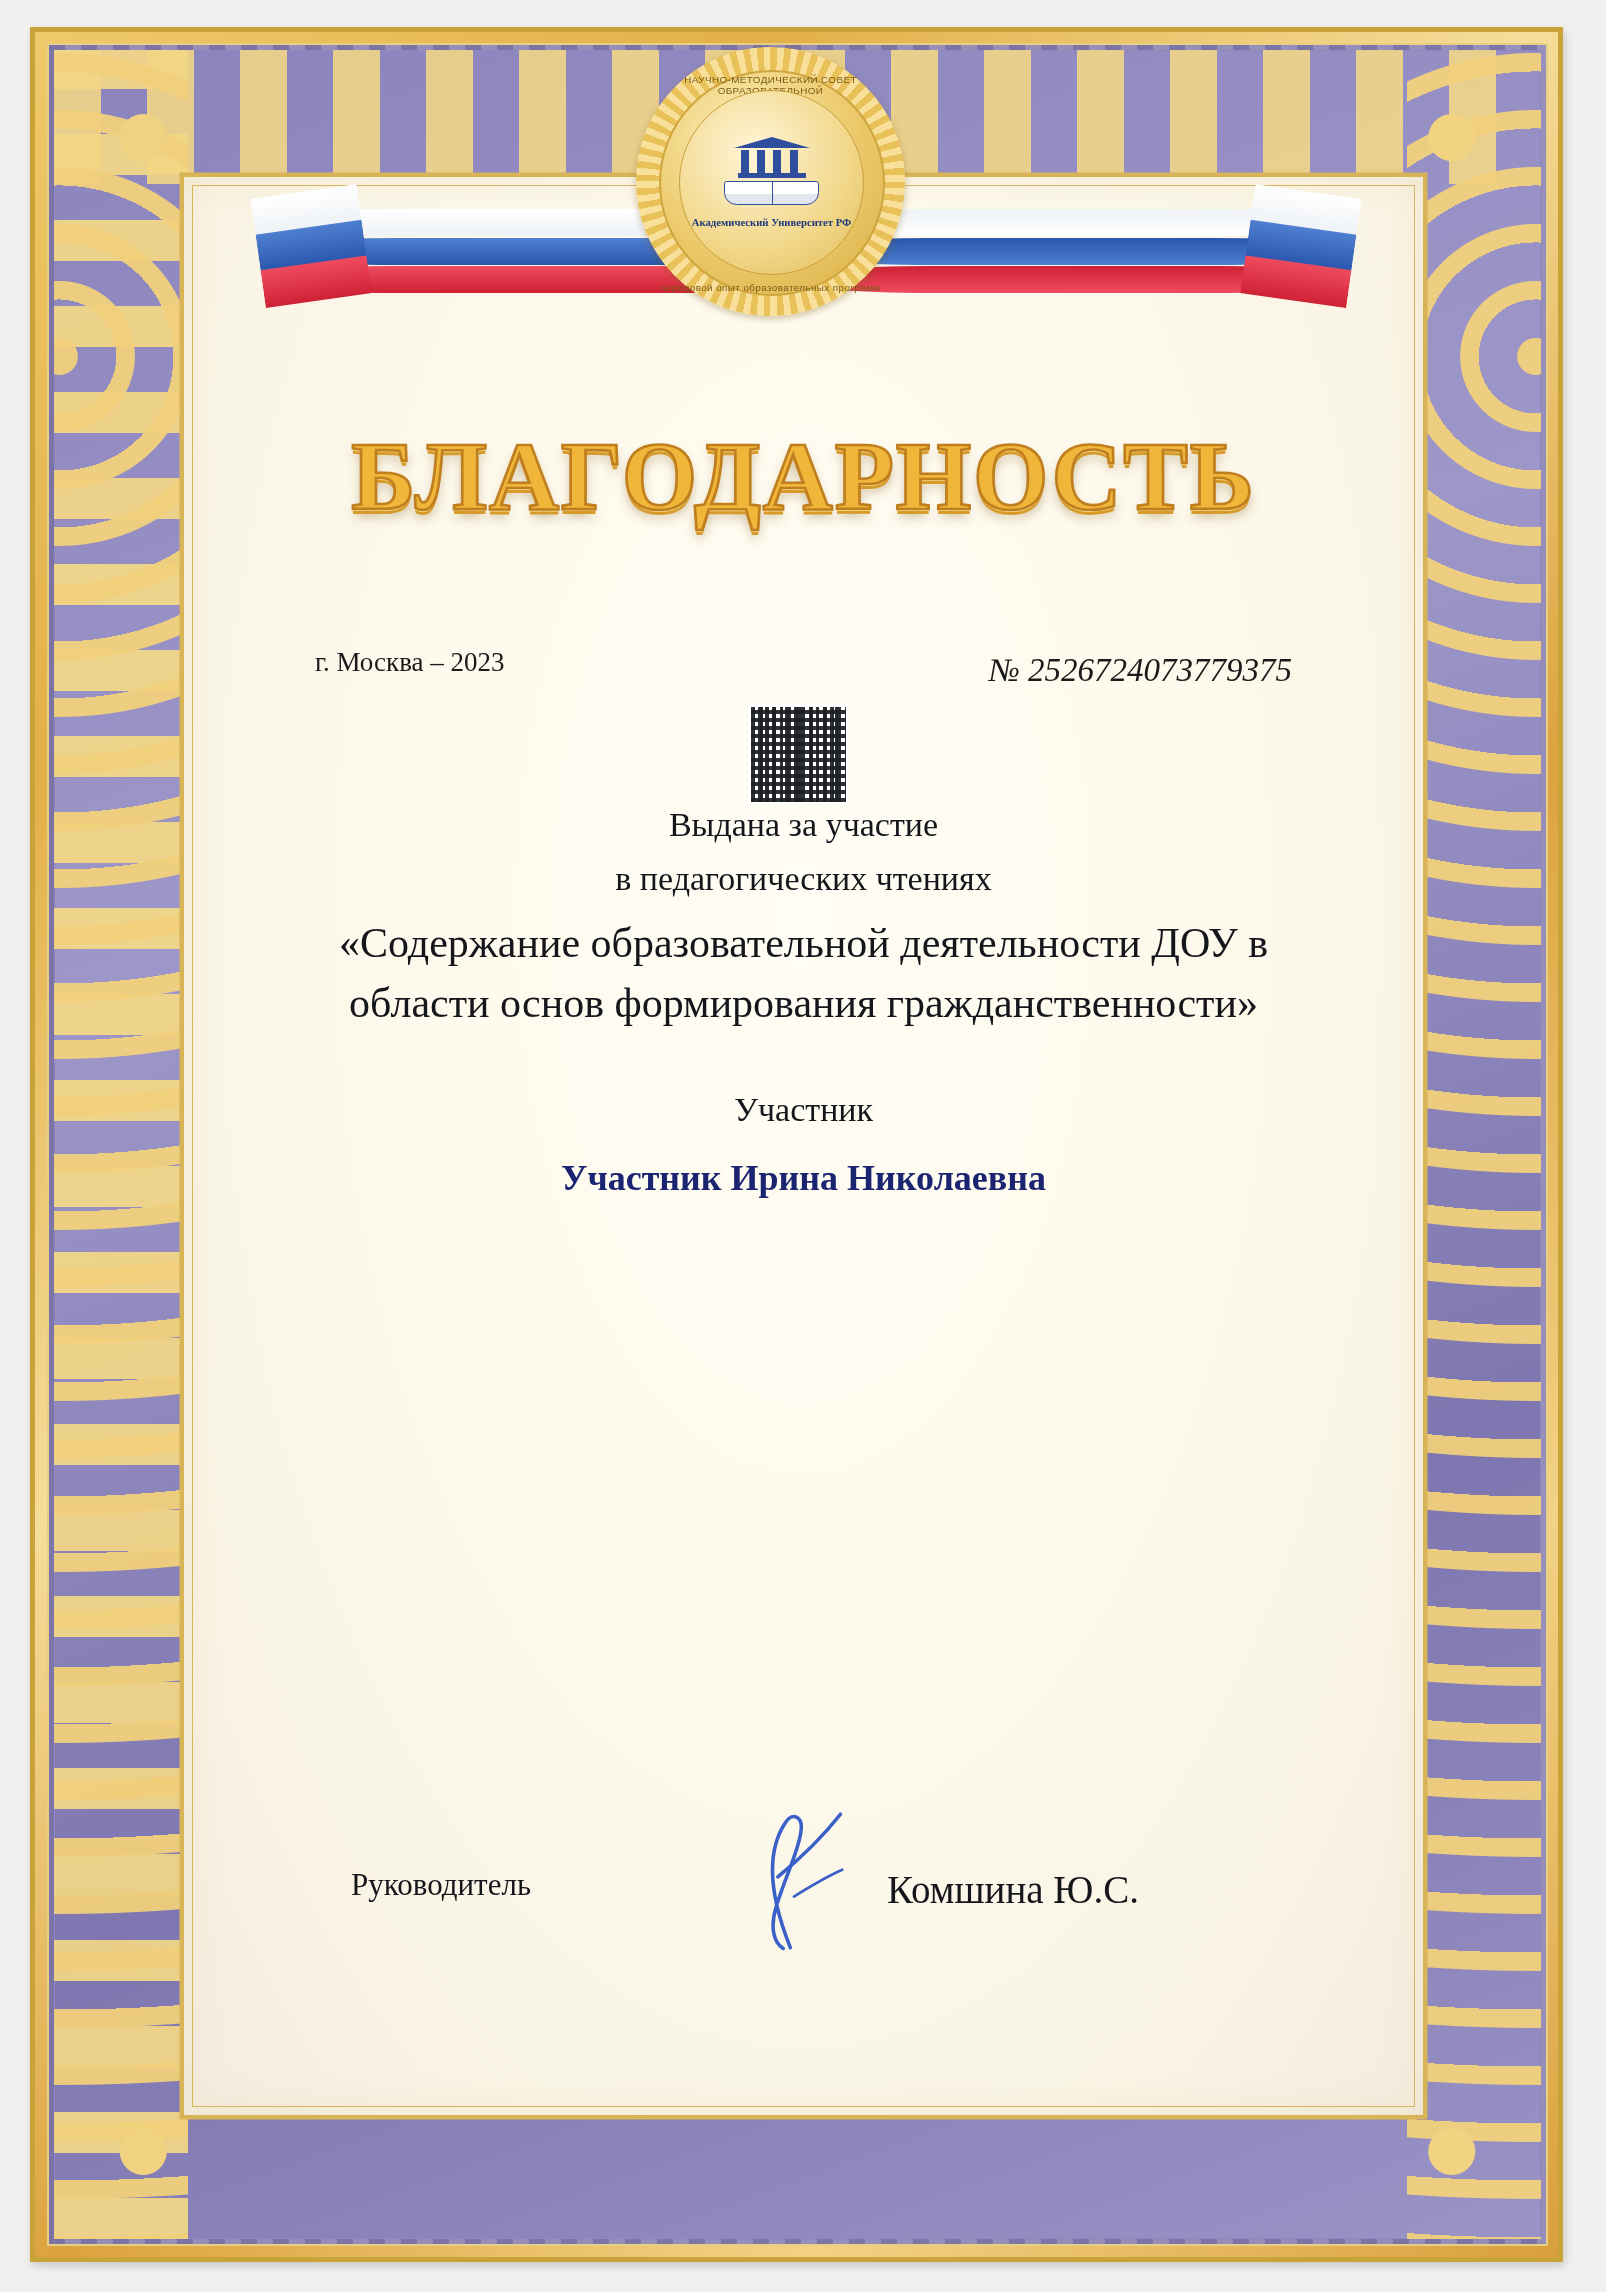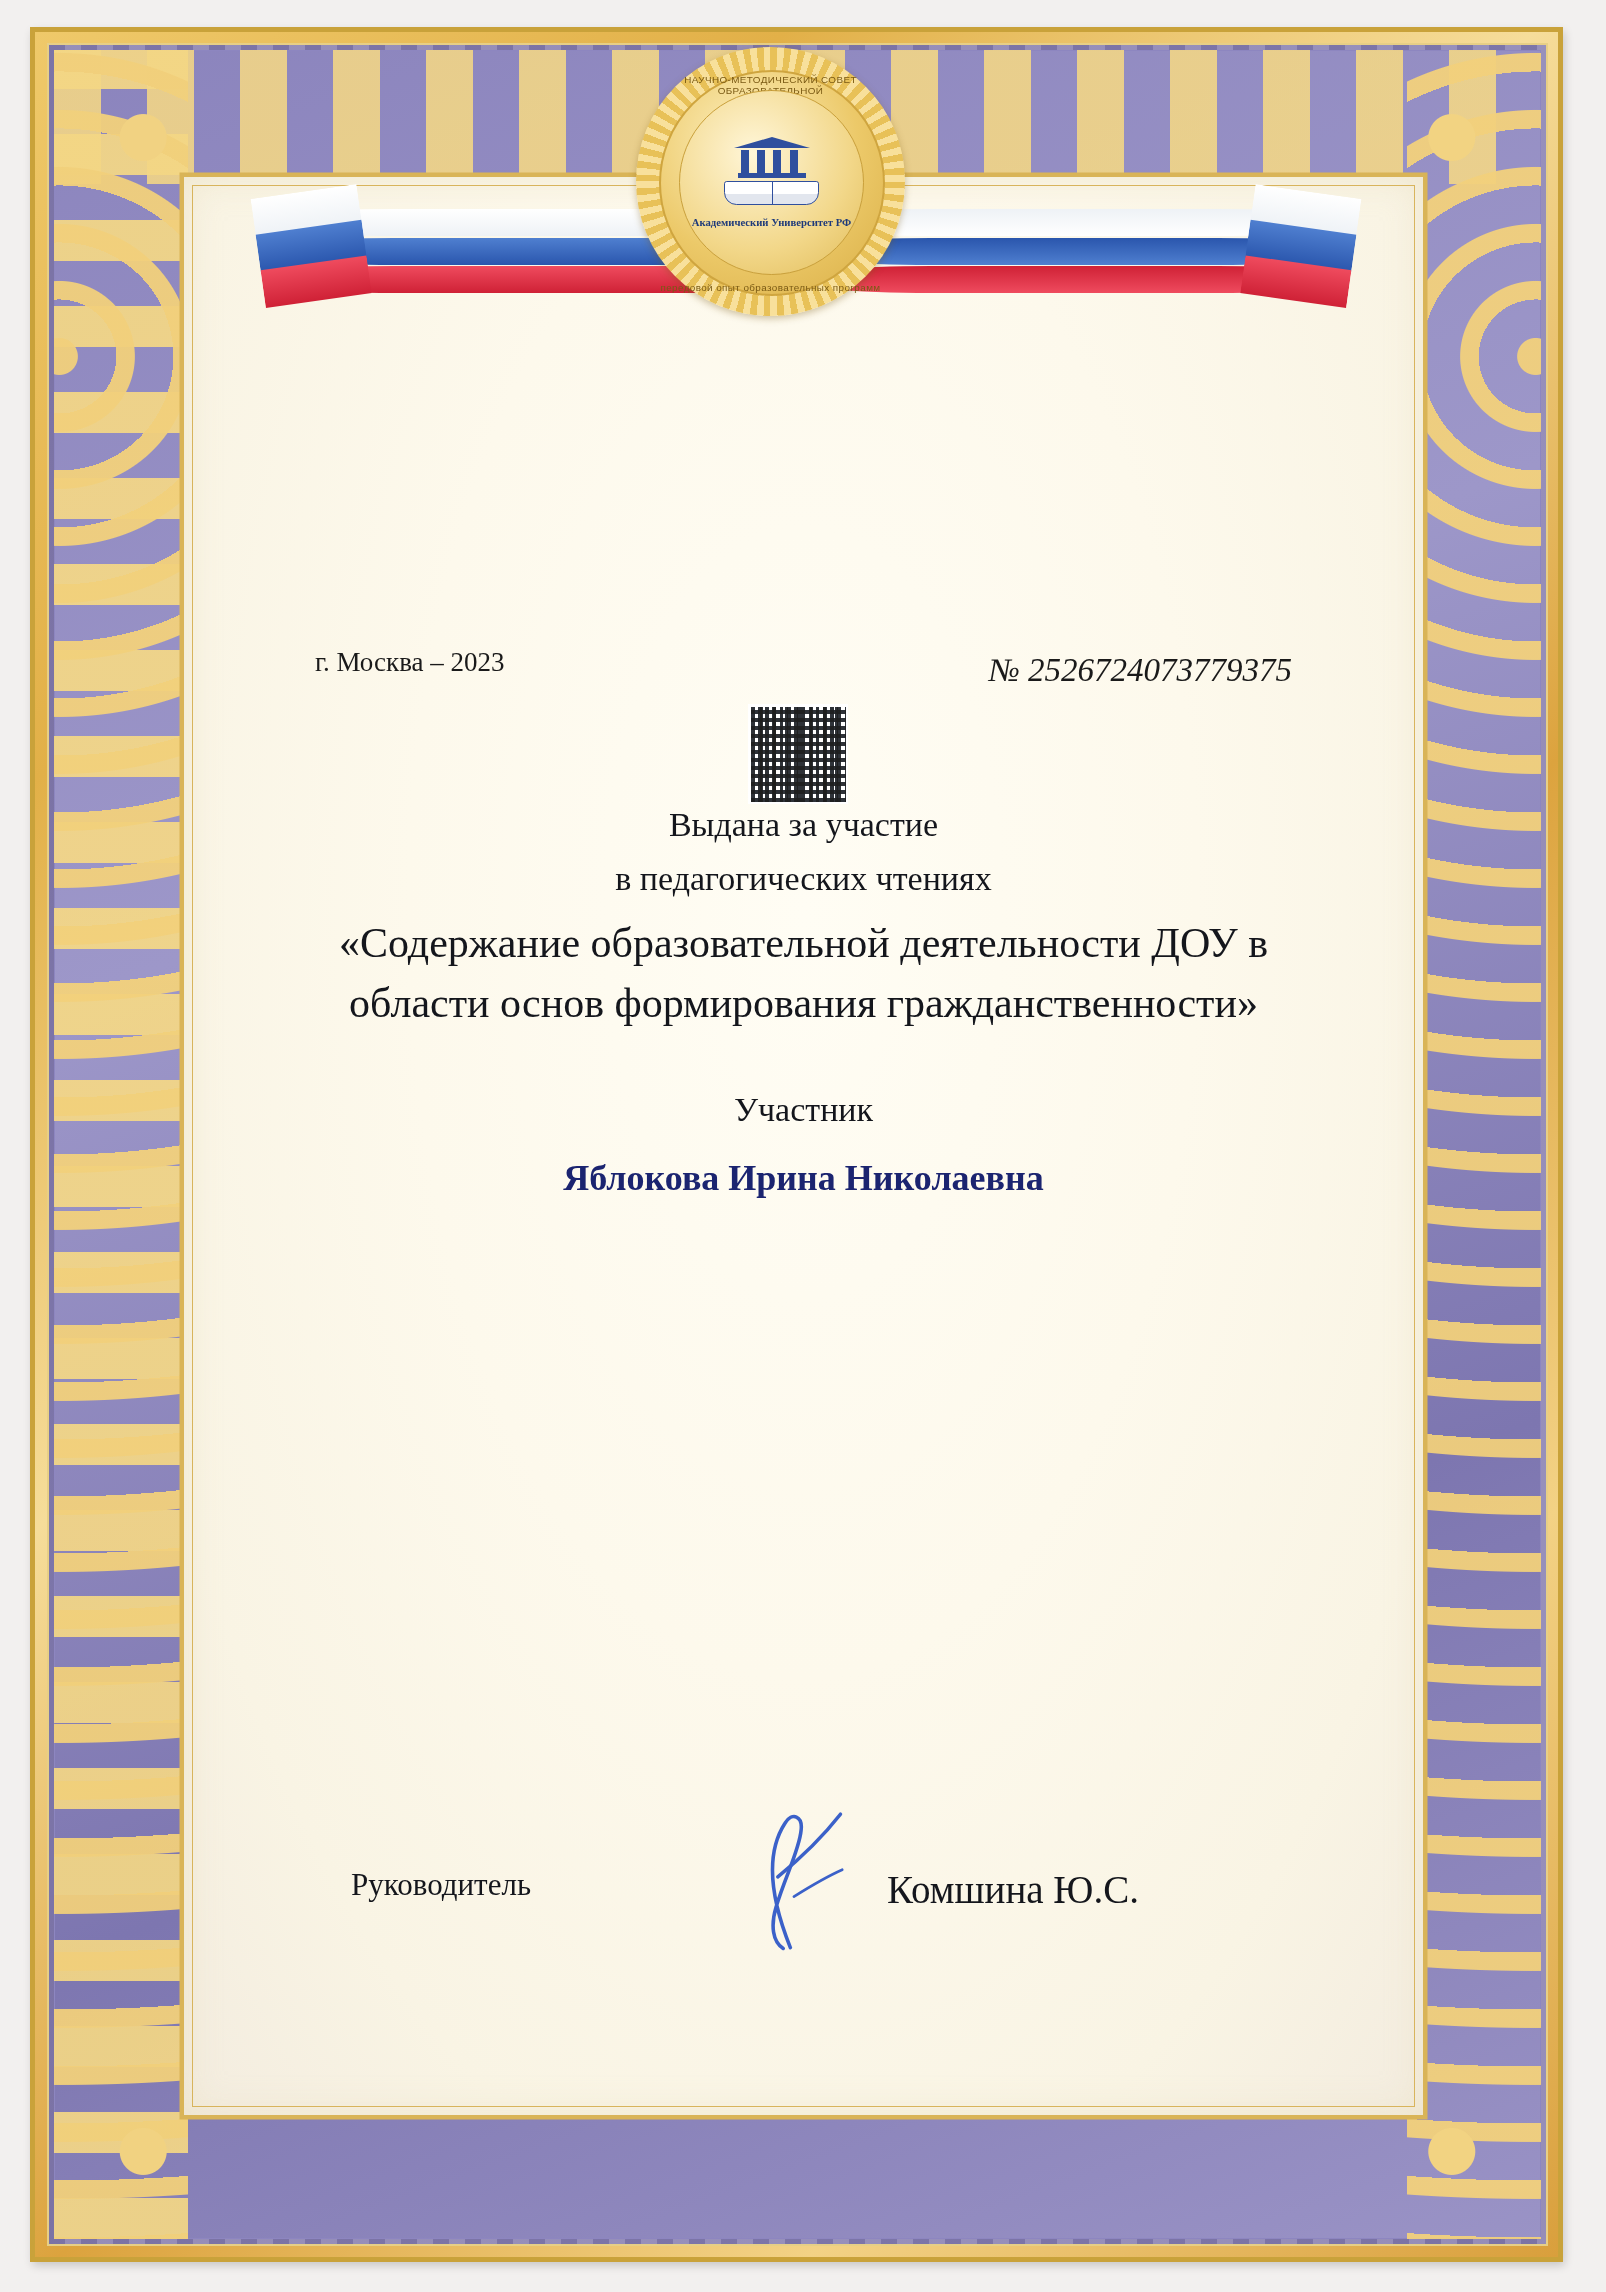--- a/index.html
+++ b/index.html
@@ -369,36 +369,37 @@
         <div class="sb-col" style="left:23px;"></div>
         <div class="sb-col" style="left:39px;"></div>
         <div class="sb-col" style="left:56px;"></div>
         <div class="sb-base"></div>
       </div>
       <div class="seal-book"></div>
       <div class="seal-name">Академический Университет РФ</div>
     </div>
   </div>
 
+  <div class="title">БЛАГОДАРНОСТЬ</div>
 
   <div class="meta-city">г. Москва – 2023</div>
   <div class="meta-number">№ 2526724073779375</div>
 
   <div class="qr">
     <div class="qr-grid"></div>
   </div>
 
   <div class="body-block">
     <div class="line-1">Выдана за участие</div>
     <div class="line-2">в педагогических чтениях</div>
     <div class="line-3">«Содержание образовательной деятельности ДОУ в области основ формирования гражданственности»</div>
   </div>
 
   <div class="role-label">Участник</div>
-  <div class="recipient">Яблокова Ирина Николаевна</div>
+  <div class="recipient">Участник Ирина Николаевна</div>
 
   <div class="sig-title">Руководитель</div>
   <svg class="signature" viewBox="0 0 200 190">
     <path d="M92 175 C70 120, 64 70, 86 36 C94 23, 106 28, 104 44 C102 66, 86 96, 76 130 C70 150, 72 168, 84 176" fill="none" stroke="#3b61c9" stroke-width="4" stroke-linecap="round"></path>
     <path d="M78 96 C100 78, 126 54, 148 26" fill="none" stroke="#3b61c9" stroke-width="4" stroke-linecap="round"></path>
     <path d="M96 118 C112 108, 132 96, 150 88" fill="none" stroke="#3b61c9" stroke-width="3" stroke-linecap="round"></path>
   </svg>
   <div class="sig-name">Комшина Ю.С.</div>
 
 </div>

